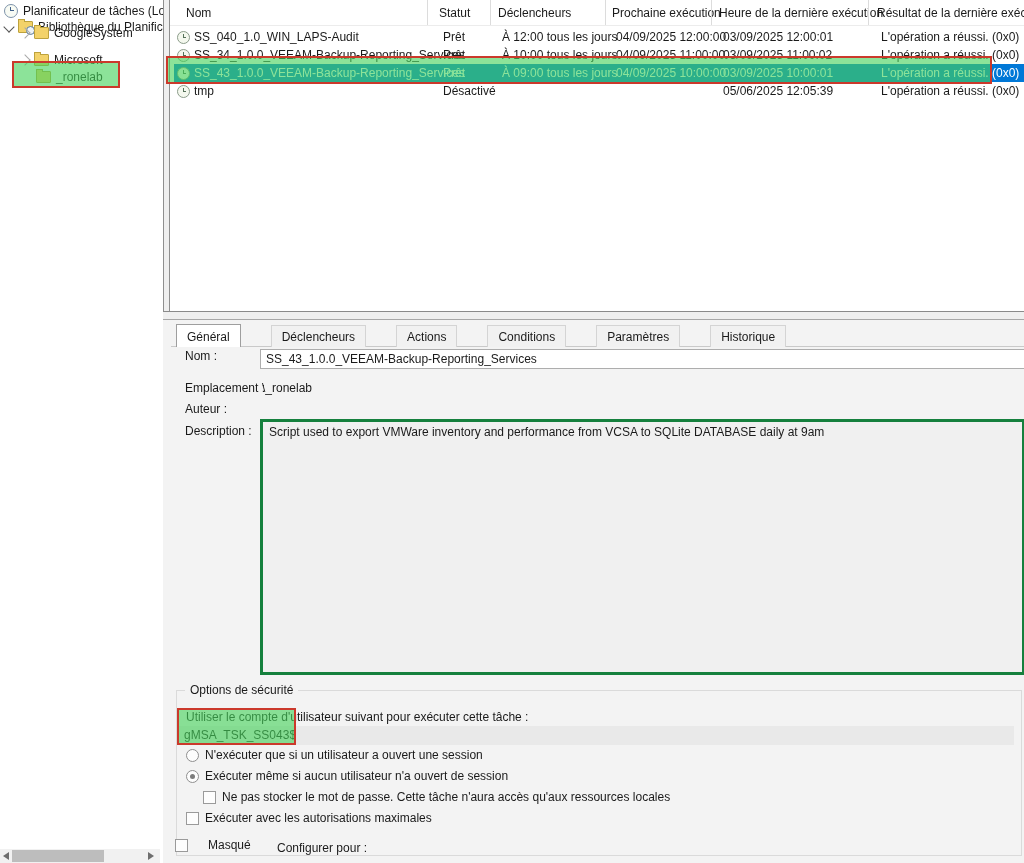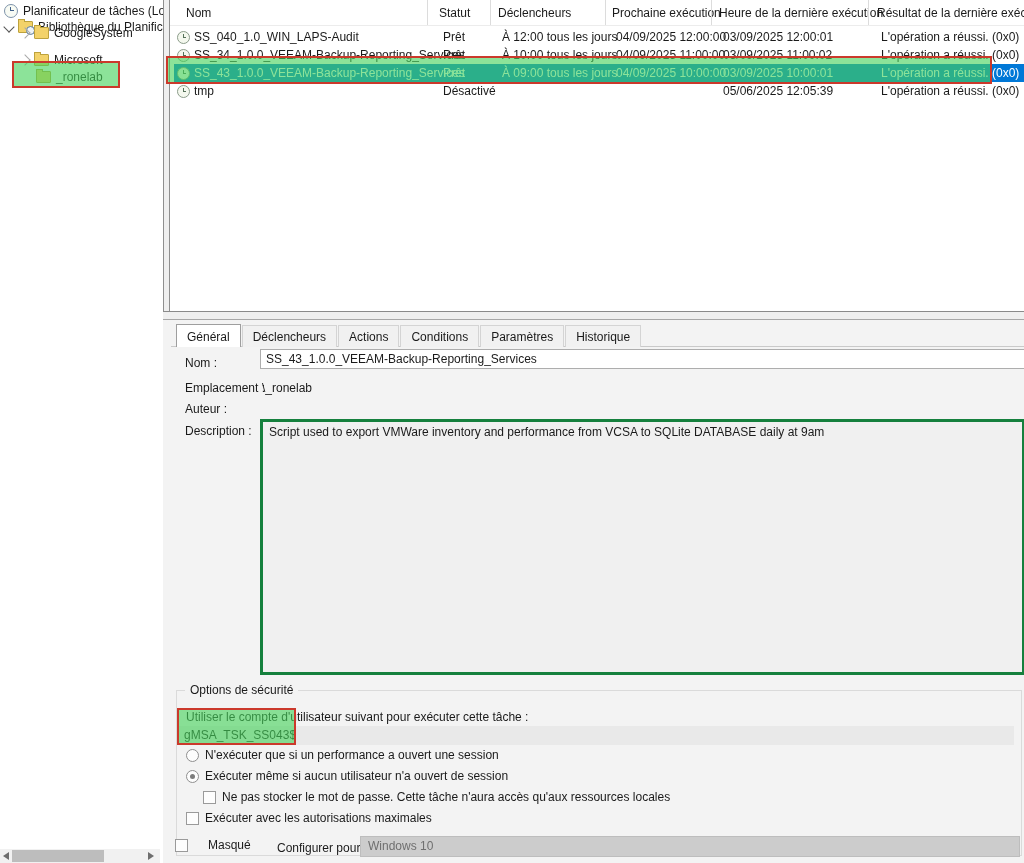--- a/index.html
+++ b/index.html
@@ -37,21 +37,21 @@
   .trow.selected{background:#0078d7;color:#fff;}
   .cell{position:absolute;top:2px;white-space:nowrap;}
   .namecell{position:absolute;left:3px;top:2px;display:flex;align-items:center;gap:4px;white-space:nowrap;}
   .t-clock{width:11px;height:11px;border:1px solid #8b9c8a;border-radius:50%;background:#f4f8ee;position:relative;flex:none;}
   .t-clock::before{content:"";position:absolute;left:5px;top:2px;width:1px;height:4px;background:#56715a;}
   .t-clock::after{content:"";position:absolute;left:5px;top:5px;width:3px;height:1px;background:#56715a;}
   
   .ann{position:absolute;border:2px solid #cb392b;background:rgba(70,210,90,0.62);box-sizing:border-box;pointer-events:none;z-index:8;}
   
   .details{position:absolute;left:163px;top:320px;width:861px;height:543px;background:#f3f3f3;overflow:hidden;}
-  .tabs{position:absolute;left:13px;top:5px;display:flex;z-index:2;}
+  .tabs{position:absolute;left:13px;top:5px;display:flex;z-index:2;gap:29px;}
   .tab{padding:4px 10px 3px;background:#f1f1f1;border:1px solid #d4d4d4;border-bottom:none;margin-right:1px;cursor:default;white-space:nowrap;}
   .tab.active{background:#fff;border-color:#9e9e9e;position:relative;z-index:3;padding-top:5px;margin-top:-1px;}
   .tab-underline{position:absolute;left:8px;right:0;top:26px;height:1px;background:#c9c9c9;z-index:1;}
   .flabel{position:absolute;white-space:nowrap;}
   .field-box{position:absolute;left:97px;right:-1px;background:#fff;border:1px solid #adadad;box-sizing:border-box;padding:2px 5px;white-space:nowrap;overflow:hidden;}
   .plain-val{position:absolute;left:99px;white-space:nowrap;}
   .desc-box{position:absolute;left:97px;right:-1px;top:99px;height:256px;background:#f0f0f0;border:3px solid #15803d;box-sizing:border-box;padding:3px 6px;line-height:15px;}
   .groupbox{position:absolute;left:13px;right:2px;top:370px;height:166px;border:1px solid #dadada;box-sizing:border-box;}
   .grouplegend{position:absolute;left:8px;top:-8px;background:#f3f3f3;padding:0 5px;white-space:nowrap;}
   .acct-field{position:absolute;left:16px;right:10px;top:406px;height:19px;background:#e9e9e9;line-height:19px;padding-left:5px;white-space:nowrap;}
@@ -165,41 +165,41 @@
   <div class="tab-underline"></div>
   <div class="tabs">
     <span class="tab active">Général</span>
     <span class="tab">Déclencheurs</span>
     <span class="tab">Actions</span>
     <span class="tab">Conditions</span>
     <span class="tab">Paramètres</span>
     <span class="tab">Historique</span>
   </div>
 
-  <span class="flabel" style="left:22px;top:36px;">Nom :</span>
+  <span class="flabel" style="left:22px;top:29px;">Nom :</span>
   <div class="field-box" style="top:29px;height:20px;">SS_43_1.0.0_VEEAM-Backup-Reporting_Services</div>
 
   <span class="flabel" style="left:22px;top:61px;">Emplacement :</span>
   <span class="plain-val" style="top:61px;">\_ronelab</span>
 
   <span class="flabel" style="left:22px;top:82px;">Auteur :</span>
 
   <span class="flabel" style="left:22px;top:104px;">Description :</span>
   <div class="desc-box">Script used to export VMWare inventory and performance from VCSA to SQLite DATABASE daily at 9am</div>
 
   <div class="groupbox">
     <span class="grouplegend">Options de sécurité</span>
   </div>
 
   <span class="flabel" style="left:23px;top:390px;">Utiliser le compte d'utilisateur suivant pour exécuter cette tâche :</span>
   <div class="acct-field">gMSA_TSK_SS043$</div>
 
   <div class="ctl-row" style="left:23px;top:428px;">
     <span class="radio"></span>
-    <span>N'exécuter que si un performance a ouvert une session</span>
+    <span>N'exécuter que si un utilisateur a ouvert une session</span>
   </div>
   <div class="ctl-row" style="left:23px;top:449px;">
     <span class="radio checked"></span>
     <span>Exécuter même si aucun utilisateur n'a ouvert de session</span>
   </div>
   <div class="ctl-row" style="left:40px;top:470px;">
     <span class="checkbox"></span>
     <span>Ne pas stocker le mot de passe. Cette tâche n'aura accès qu'aux ressources locales</span>
   </div>
   <div class="ctl-row" style="left:23px;top:491px;">
@@ -207,14 +207,13 @@
     <span>Exécuter avec les autorisations maximales</span>
   </div>
 
   <div class="ann" style="left:14px;top:388px;width:119px;height:37px;"></div>
 
   <div class="ctl-row" style="left:12px;top:518px;">
     <span class="checkbox"></span>
     <span style="margin-left:14px;">Masqué</span>
   </div>
   <span class="flabel" style="left:114px;top:521px;">Configurer pour :</span>
-  <div class="combo">Windows 10</div>
 </section>
 
 </body></html>

